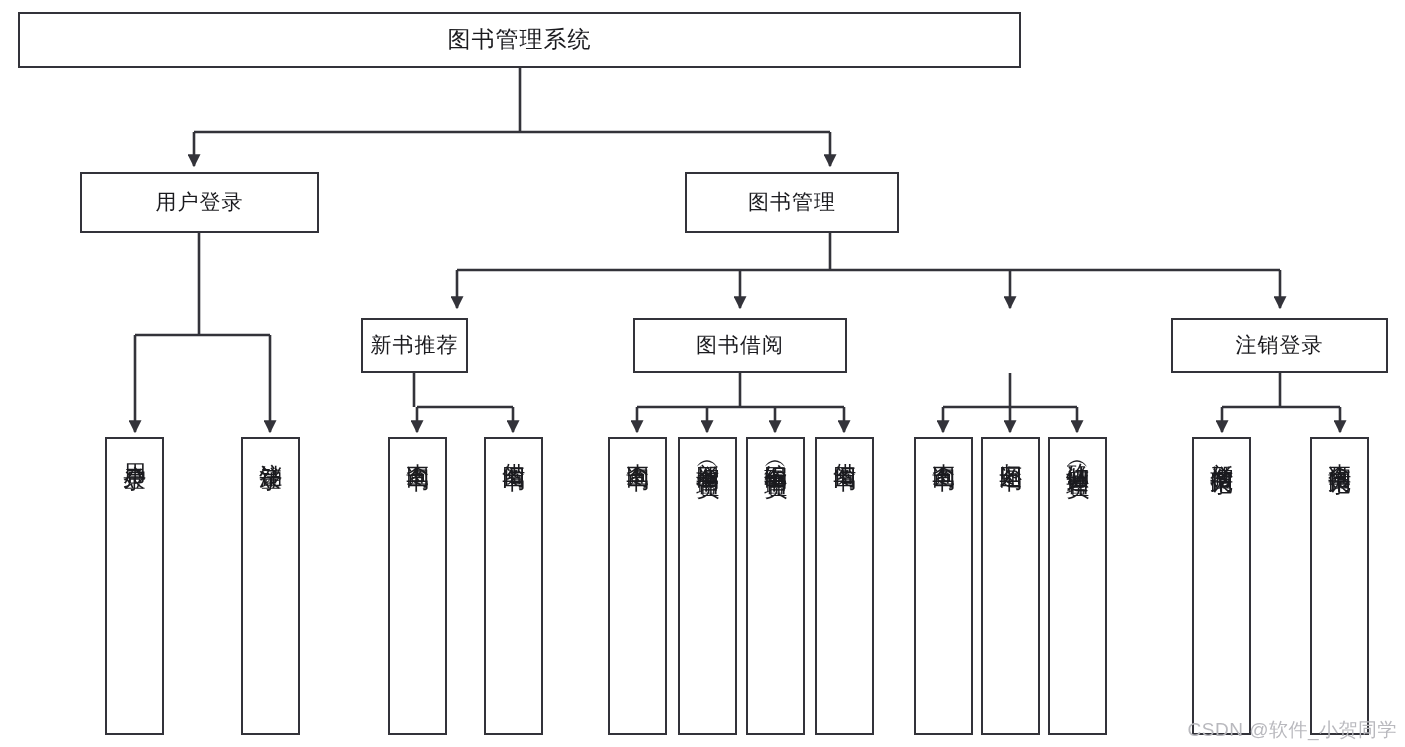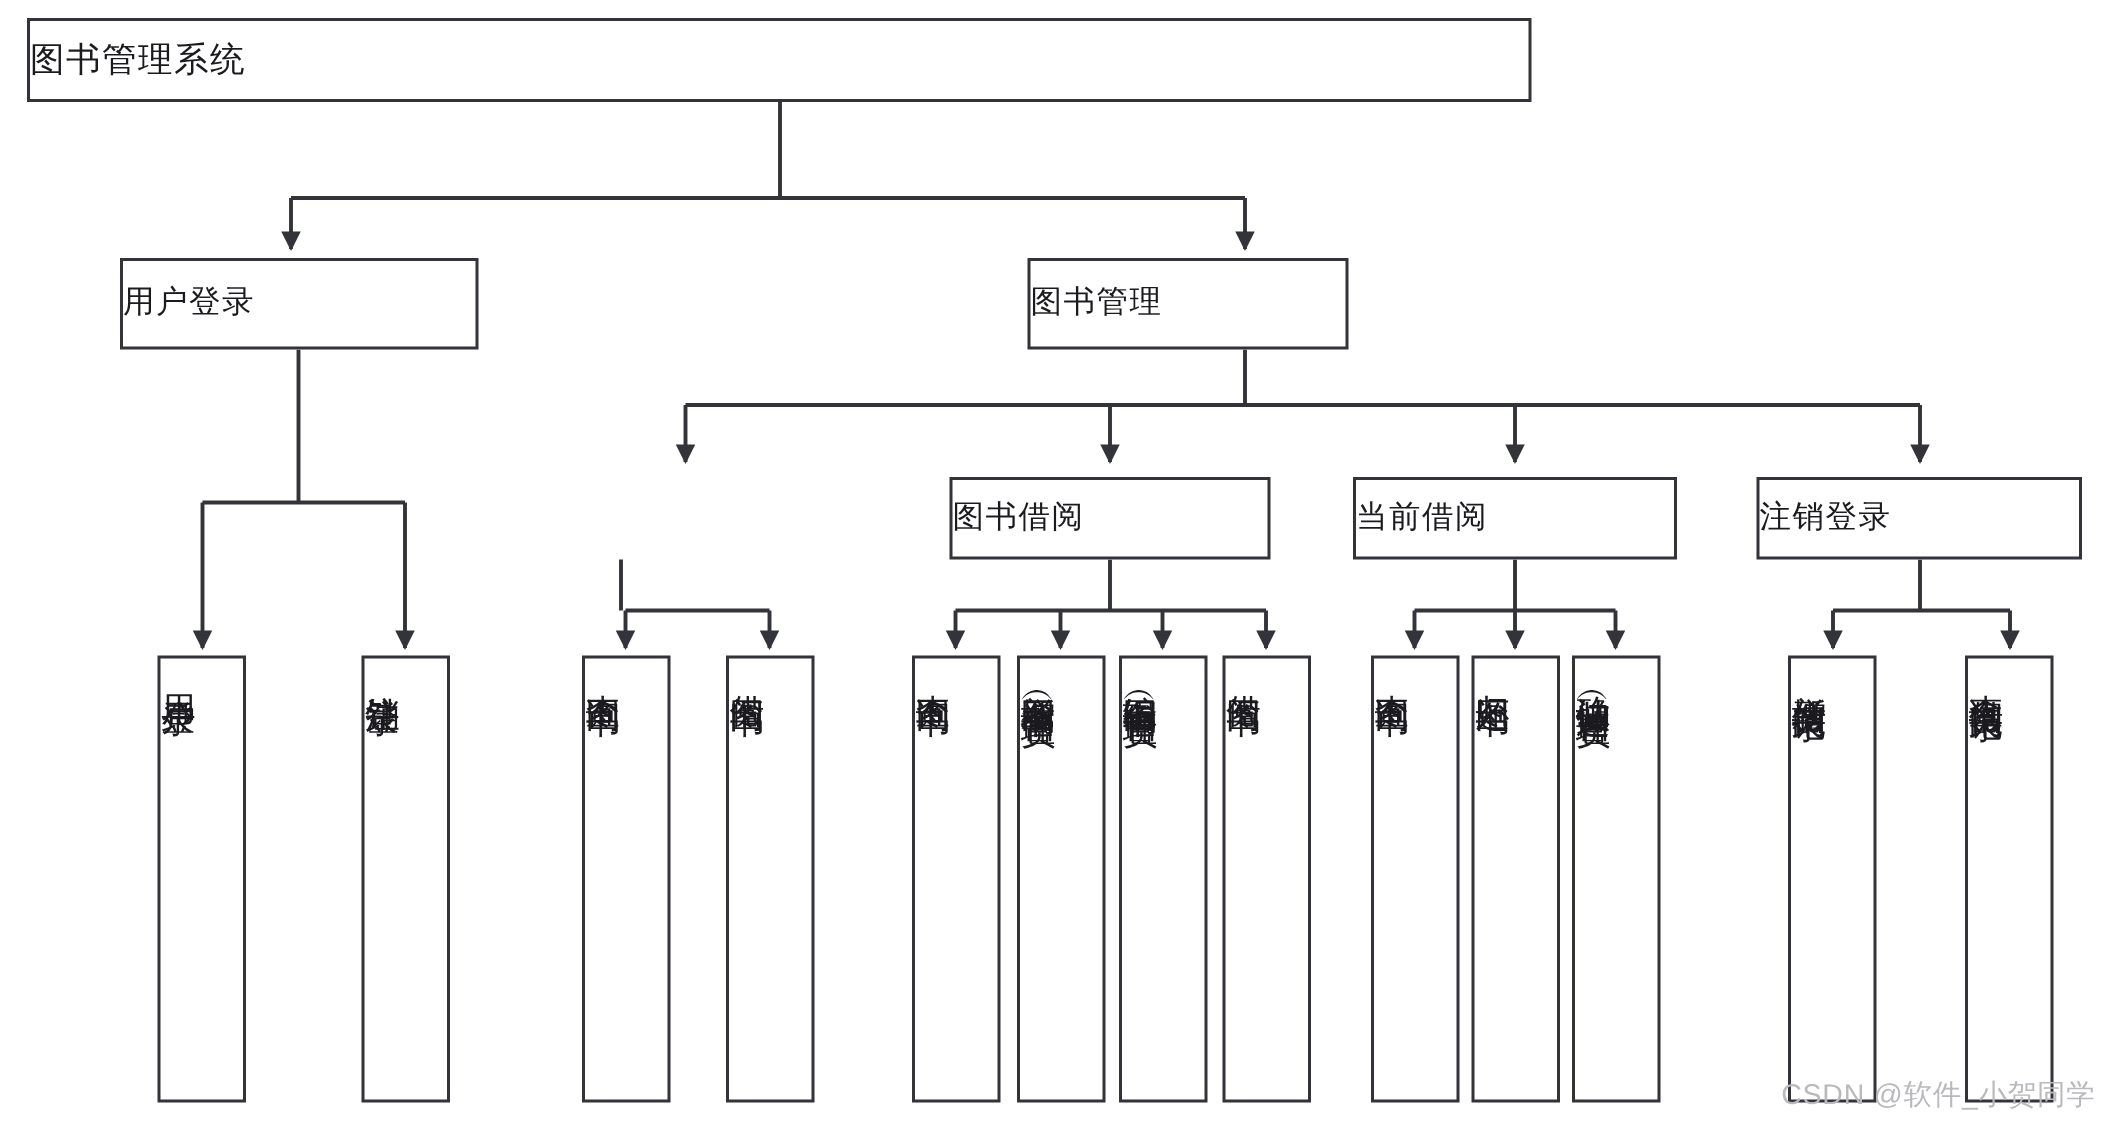--- a/index.html
+++ b/index.html
@@ -25,21 +25,21 @@
     width: 1405px;
     height: 747px;
   }
   .node {
     position: absolute;
     box-sizing: border-box;
     border: 2px solid #33333a;
     background: #ffffff;
     display: flex;
     align-items: center;
-    justify-content: flex-start;
+    justify-content: center;
     color: #1b1b1f;
   }
   .node-label {
     display: block;
     text-align: center;
     line-height: 1.18;
     white-space: pre-line;
   }
   .node.horizontal .node-label {
     font-size: 21px;
@@ -132,26 +132,26 @@
     <span class="node-label">图书管理系统</span>
   </div>
 
   <div class="node horizontal" style="left:80px; top:172px; width:239px; height:61px;">
     <span class="node-label">用户登录</span>
   </div>
   <div class="node horizontal" style="left:685px; top:172px; width:214px; height:61px;">
     <span class="node-label">图书管理</span>
   </div>
 
+  <div class="node horizontal" style="left:361px; top:318px; width:107px; height:55px;">
+    <span class="node-label">新书推荐</span>
+  </div>
   <div class="node horizontal" style="left:633px; top:318px; width:214px; height:55px;">
     <span class="node-label">图书借阅</span>
   </div>
-  <div class="node horizontal" style="left:902px; top:318px; width:216px; height:55px;">
-    <span class="node-label">当前借阅</span>
-  </div>
   <div class="node horizontal" style="left:1171px; top:318px; width:217px; height:55px;">
     <span class="node-label">注销登录</span>
   </div>
 
   <div class="node vertical" style="left:105px; top:437px; width:59px; height:298px;">
     <span class="node-label">用户登录</span>
   </div>
   <div class="node vertical" style="left:241px; top:437px; width:59px; height:298px;">
     <span class="node-label">注销登录</span>
   </div>

